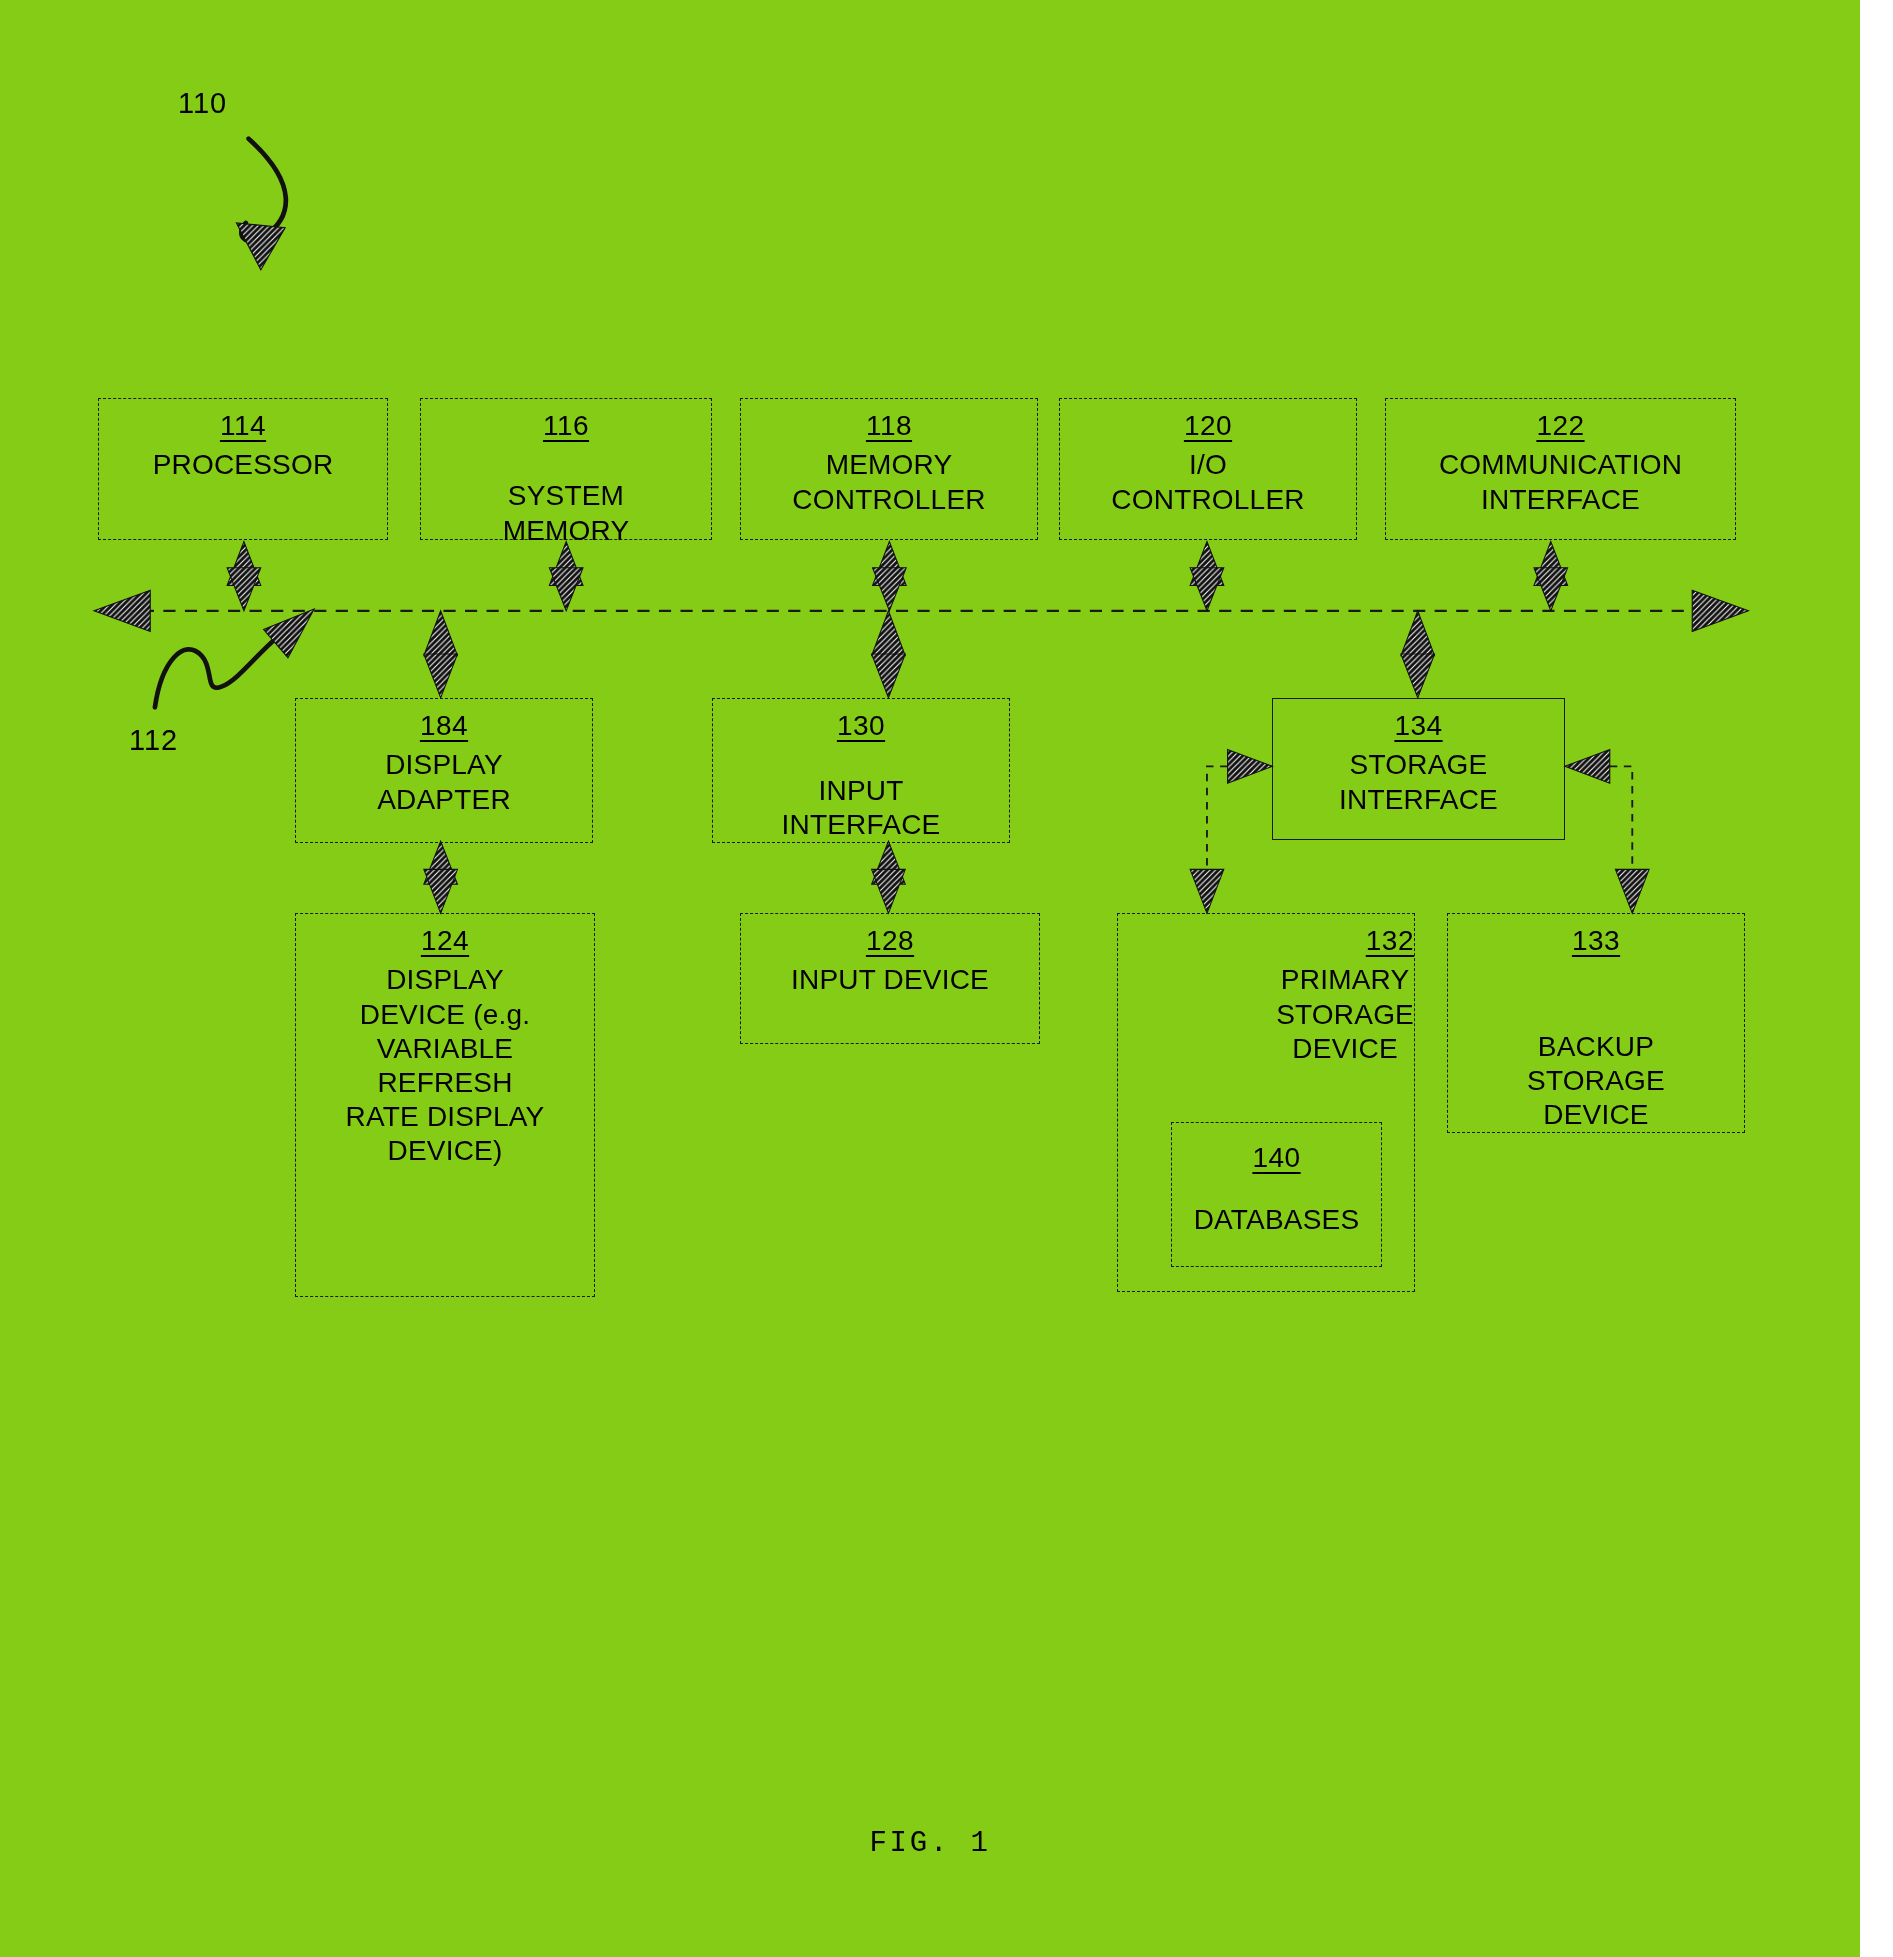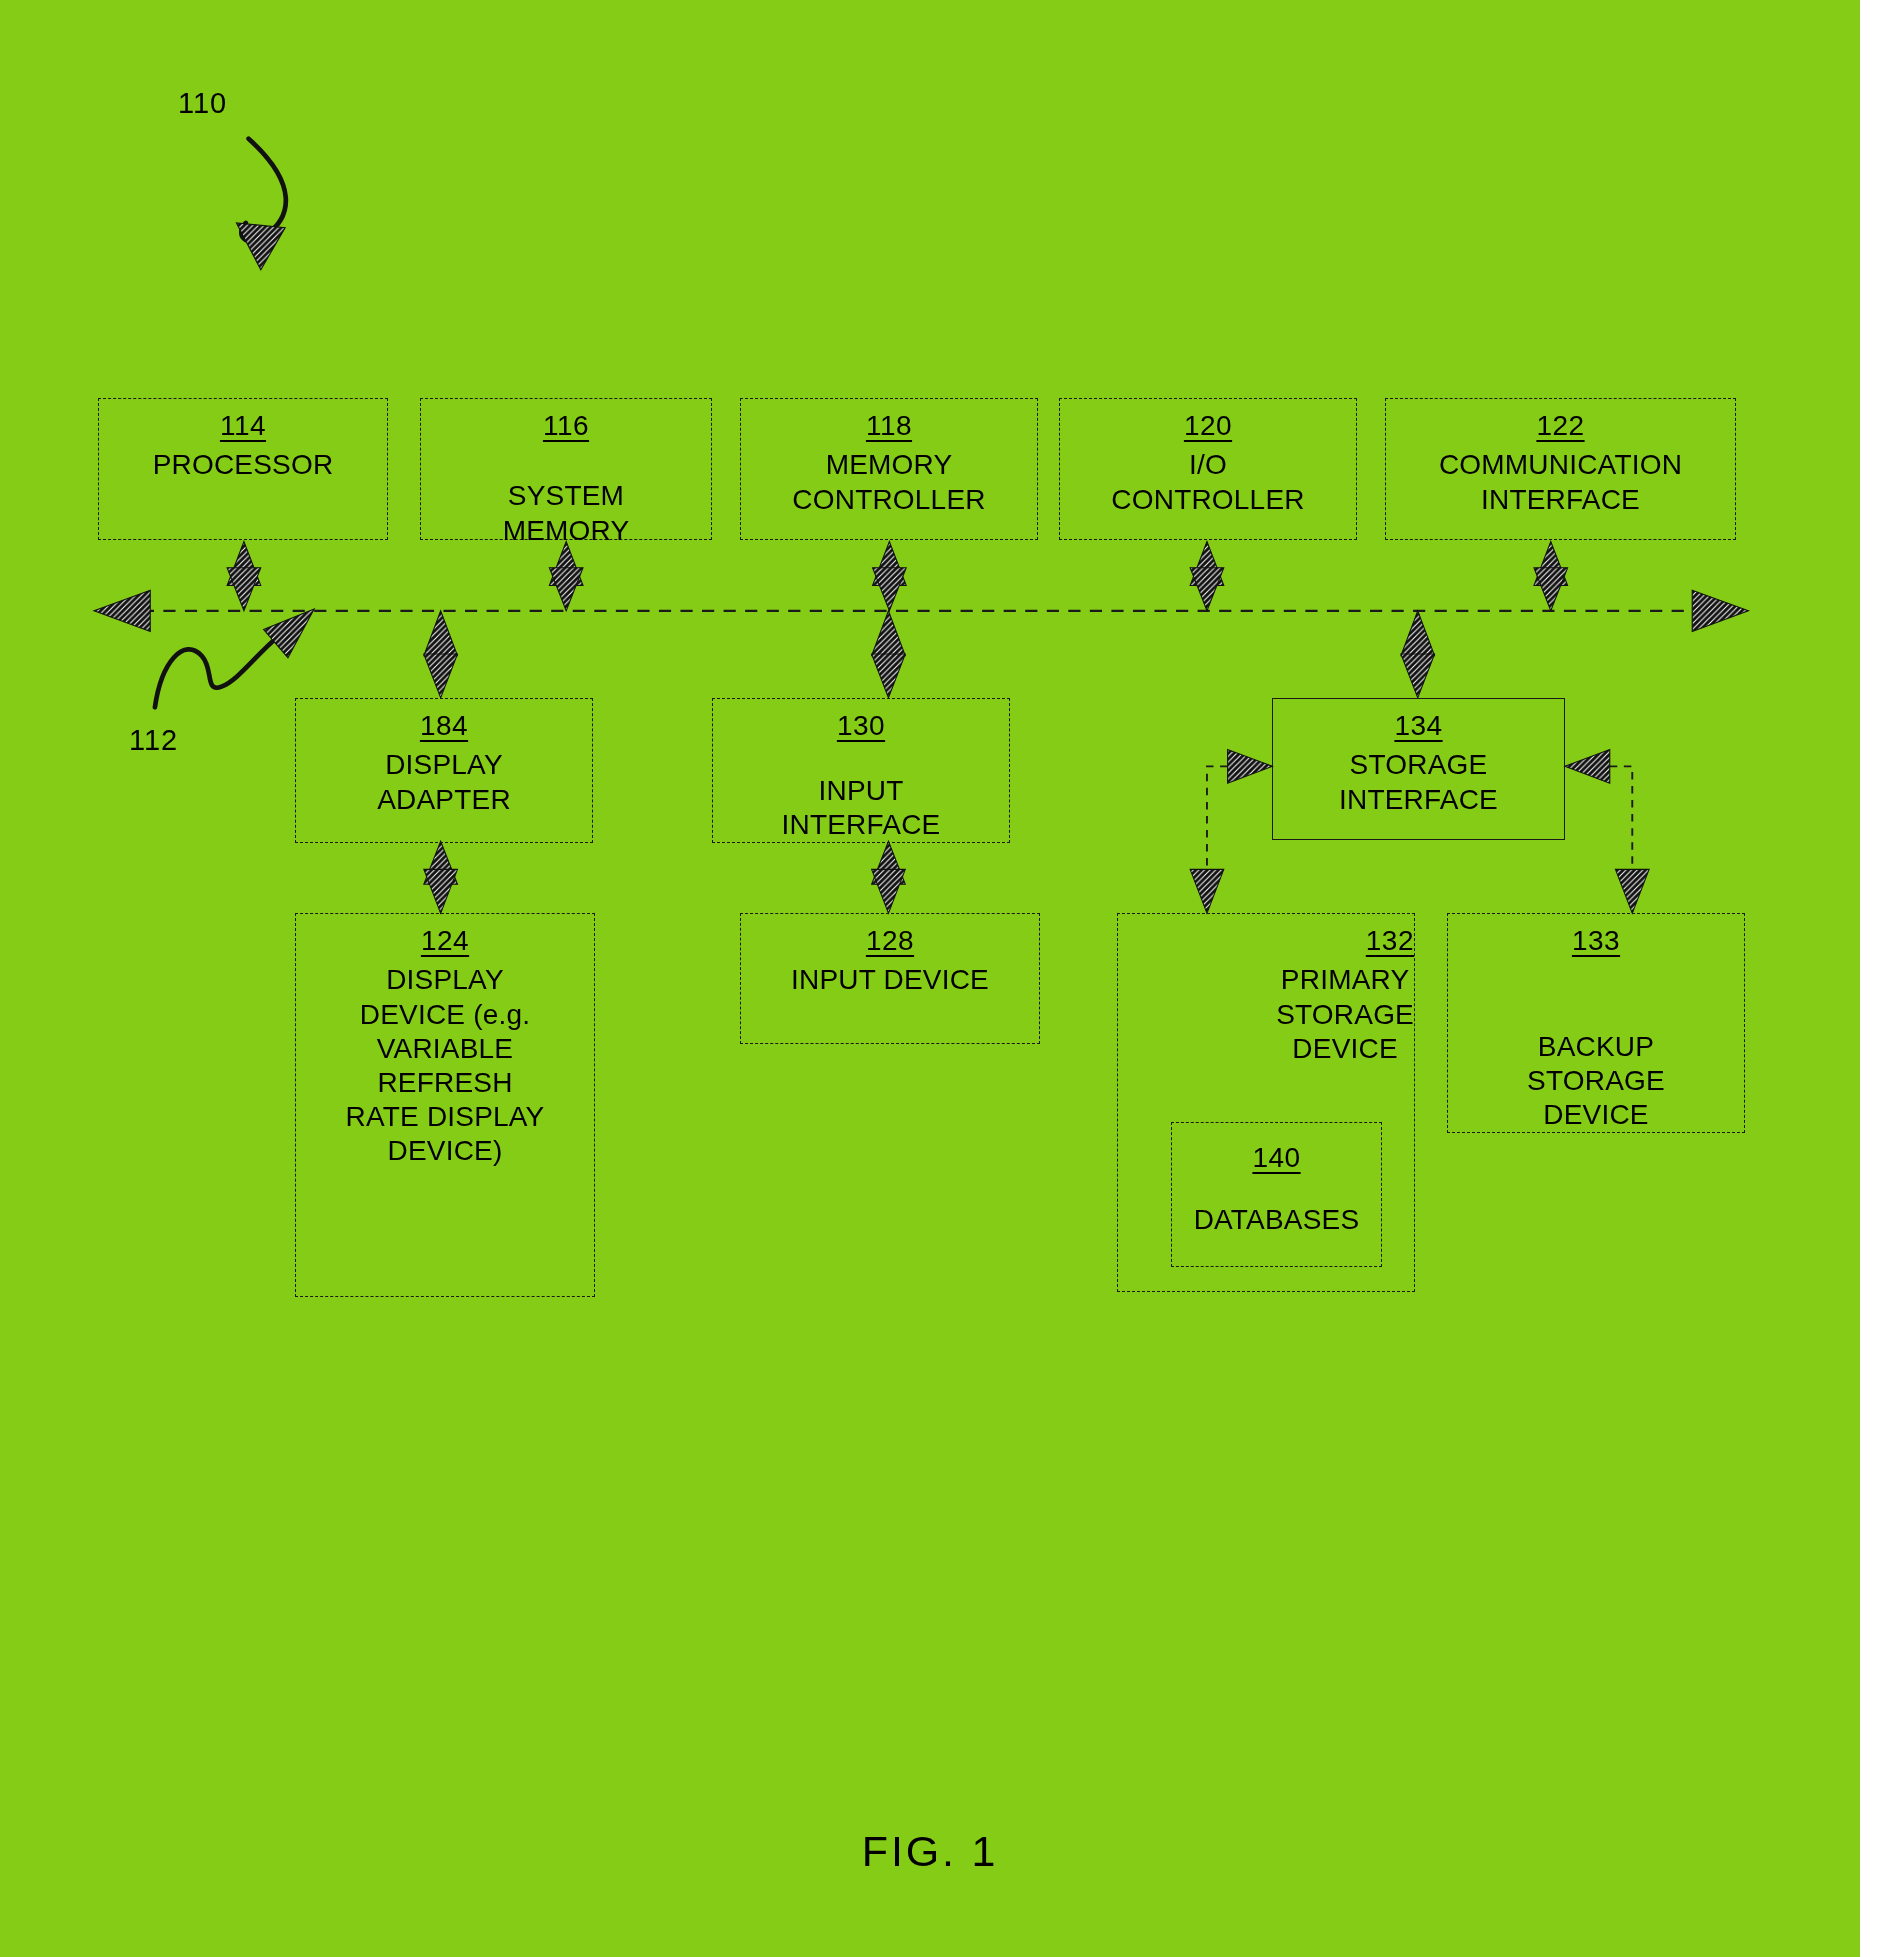--- a/index.html
+++ b/index.html
@@ -61,22 +61,23 @@
     font-size: 29px;
     letter-spacing: 0.9px;
     line-height: 1;
   }
   #fig-caption {
     position: absolute;
     left: 0;
     right: 0;
     top: 1827px;
     text-align: center;
-    font-size: 43px;
+    font-size: 29px;
     letter-spacing: 2.8px;
+    font-family: Liberation Mono, monospace;
   }
 </style>
 </head>
 <body>
 
 <div id="figure-root">
 
   <svg id="diagram-svg" viewBox="0 0 2021 2089">
     <defs>
 

